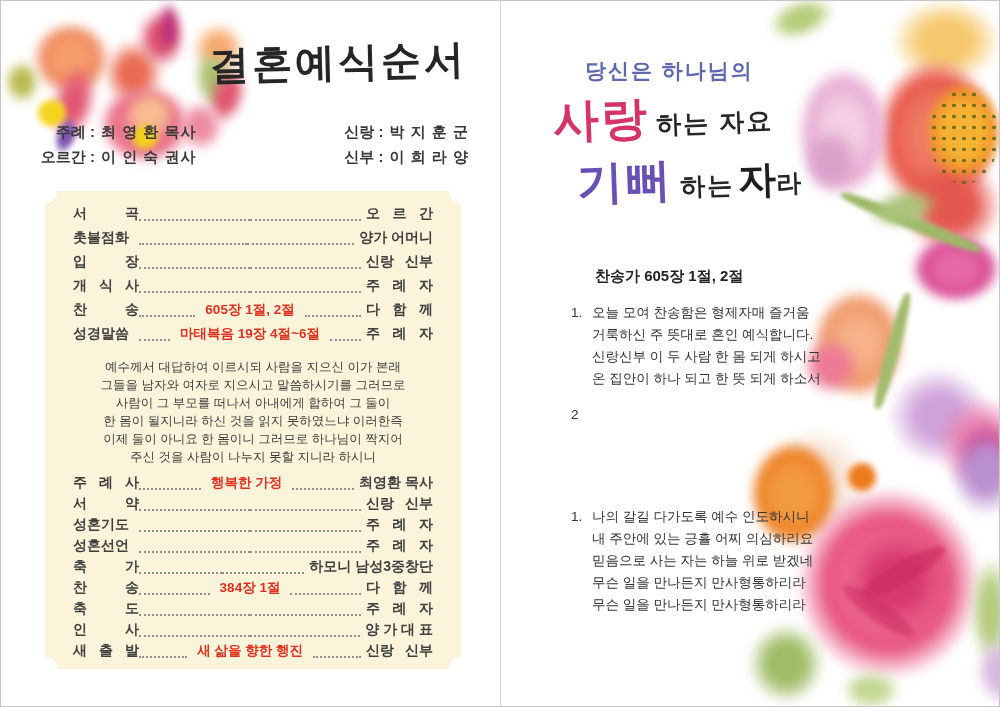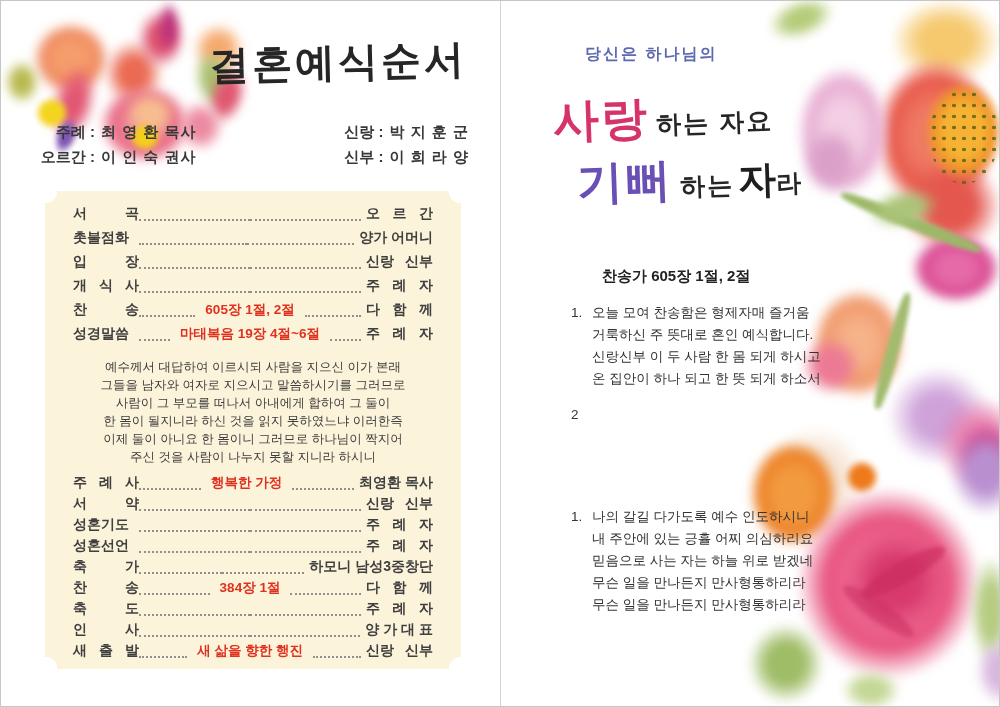--- a/index.html
+++ b/index.html
@@ -54,35 +54,35 @@
   .p-mid { font-size:13.5px; font-weight:bold; color:var(--accent-red,#e0311f);
            padding:0 10px; white-space:nowrap; }
   .p-mid:empty { display:none; padding:0; }
   .scripture {
     margin:9px 0 8px 0; text-align:center; white-space:pre-line;
     font-size:12.5px; line-height:18px; color:#3c3c3c;
   }
 
   
   .rp-text { position:absolute; z-index:2; }
-  .eyebrow { left:84px; top:43px; font-size:16px; font-weight:bold;
+  .eyebrow { left:84px; top:56px; font-size:21px; font-weight:bold;
              letter-spacing:2px; color:var(--heading-blue,#5d68b0); }
   .cal-line { display:flex; align-items:baseline; transform:rotate(-2deg); white-space:pre; }
   .cal1 { left:52px; top:86px; }
   .cal2 { left:76px; top:148px; }
   .cal-accent1 { font-size:46px; font-weight:bold; letter-spacing:2px; color:var(--cal-pink,#d63368); }
   .cal-accent2 { font-size:46px; font-weight:bold; letter-spacing:2px; color:var(--cal-purple,#6a4fb5); }
   .cal-ink   { font-size:25px; font-weight:bold; color:#262626; margin-left:7px; letter-spacing:2px; }
   .cal-big   { font-size:38px; font-weight:bold; color:#1e1e1e; margin-left:4px; }
   .cal-end   { font-size:25px; font-weight:bold; color:#262626; }
 
   .hymn { width:316px; }
   .hymn1 { left:70px; top:266px; }
   .hymn2 { left:70px; top:505px; }
-  .hymn-heading { margin-left:31px; font-size:15px; font-weight:bold; color:#222; margin-bottom:16px; }
+  .hymn-heading { margin-left:24px; font-size:15px; font-weight:bold; color:#222; margin-bottom:16px; }
   .verse { display:flex; margin-bottom:14px; font-size:13.5px; line-height:22px; color:#333; }
   .verse-num { width:16px; flex:none; }
   .verse-lines { white-space:pre-line; margin-left:5px; }
 </style>
 </head>
 <body>
 
 <div class="canvas">
 
   <div class="page page-left">

